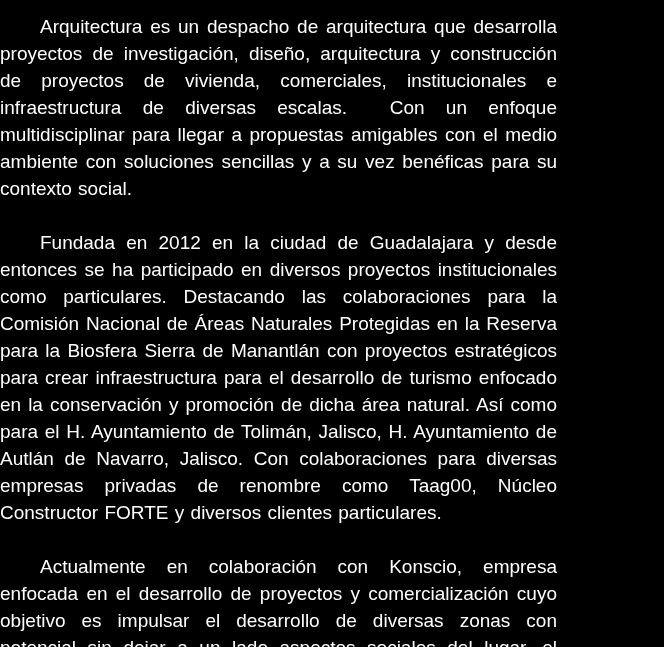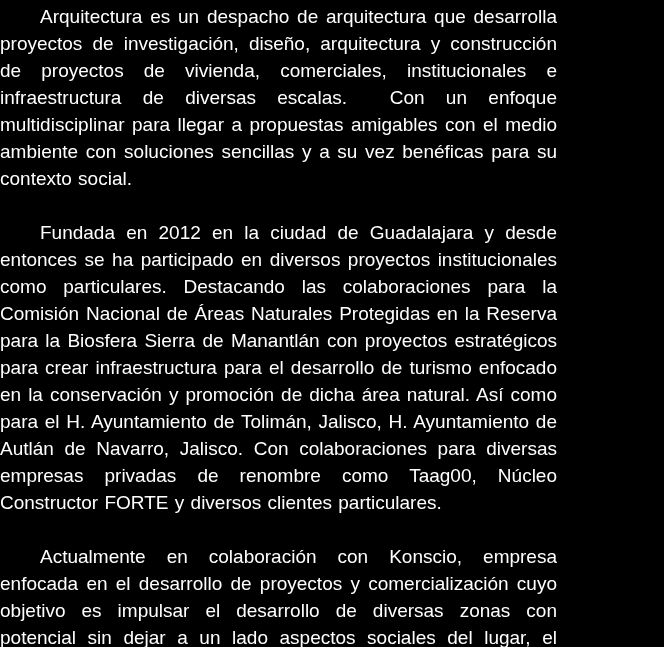--- a/index.html
+++ b/index.html
@@ -9,21 +9,21 @@
   }
   .page {
     position: relative;
     width: 557px;
     height: 647px;
     background: #000000;
     color: #ffffff;
     font-family: "Liberation Sans", sans-serif;
     overflow: hidden;
     box-sizing: border-box;
-    padding-top: 3px;
+    padding-top: 13px;
   }
   .para {
     margin: 0 0 27px 0;
     font-size: 19px;
     line-height: 27px;
     text-align: justify;
     text-indent: 40px;
     white-space: pre-wrap;
     letter-spacing: 0px;
     word-spacing: 1px;

